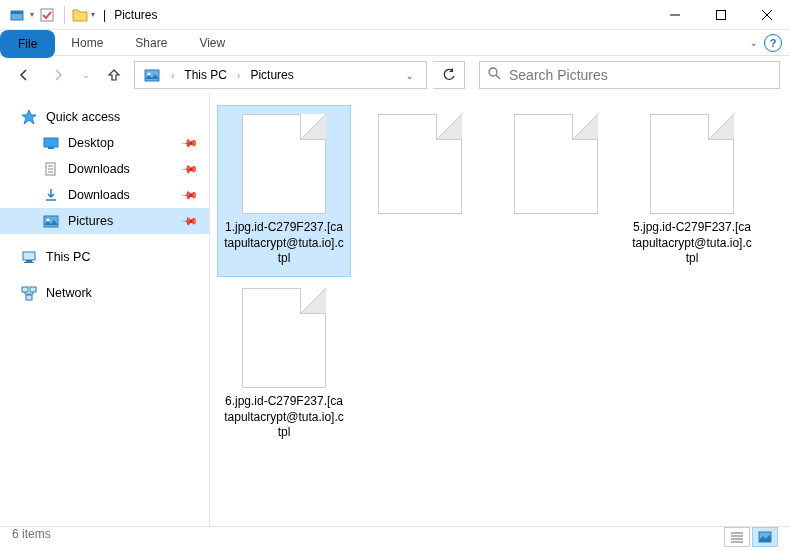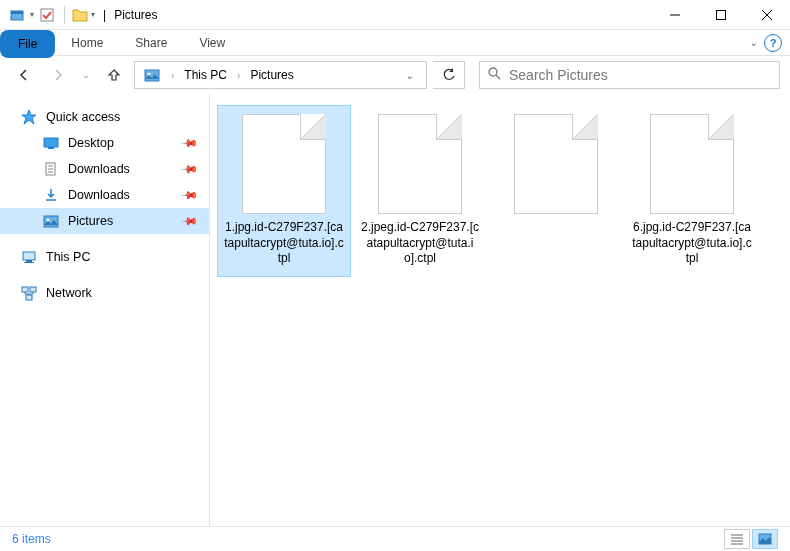--- a/index.html
+++ b/index.html
@@ -53,21 +53,21 @@
 .content { flex: 1; padding: 12px 8px; display: flex; flex-wrap: wrap; align-content: flex-start; gap: 4px; overflow-y: auto; }
 .file-item { width: 132px; height: 170px; display: flex; flex-direction: column; align-items: center; padding: 8px 4px; cursor: pointer; }
 .file-item.selected { background: #cce8ff; outline: 1px solid #99d1ff; }
 .file-thumb { width: 84px; height: 100px; position: relative; margin-bottom: 6px; }
 .file-page { position: absolute; inset: 0; background: #fff; border: 1px solid #ccc; }
 .file-fold { position: absolute; top: 0; right: 0; width: 26px; height: 26px; background: linear-gradient(135deg, #fff 0%, #fff 48%, #ccc 50%, #e8e8e8 52%, #e8e8e8 100%); border-left: 1px solid #ccc; border-bottom: 1px solid #ccc; }
 .file-page::before { content: ""; position: absolute; top: -1px; right: -1px; width: 26px; height: 26px; background: #fff; }
 .file-label { font-size: 12px; text-align: center; line-height: 1.3; color: #000; word-break: break-all; padding: 0 2px; }
 
 
-.statusbar { height: 25px; border-top: 1px solid #e5e5e5; display: flex; align-items: center; padding: 0 12px; font-size: 12px; color: #3b82f6; }
+.statusbar { height: 25px; border-top: 1px solid #e5e5e5; display: flex; padding: 0 12px; font-size: 12px; color: #737373; }
 .status-text { }
 .status-spacer { flex: 1; }
 .view-btns { display: flex; gap: 2px; }
 .view-btn { width: 26px; height: 20px; border: 1px solid #ccc; display: flex; align-items: center; justify-content: center; font-size: 9px; color: #666; }
 .view-btn.active { background: #cce8ff; border-color: #99d1ff; }
 
 
 .svg-icon { display: block; }
 </style>
 </head>
@@ -269,27 +269,33 @@
           <div class="file-page"></div>
           <div class="file-fold"></div>
         </div>
         <div class="file-label">1.jpg.id-C279F237.[catapultacrypt@tuta.io].ctpl</div>
       </div>
       <div class="file-item">
         <div class="file-thumb">
           <div class="file-page"></div>
           <div class="file-fold"></div>
         </div>
-        <div class="file-label">2.jpeg.id-C279F237.[catapultacrypt@tuta.io].ctpl</div>
       </div>
       <div class="file-item">
         <div class="file-thumb">
           <div class="file-page"></div>
           <div class="file-fold"></div>
         </div>
+      </div>
+      <div class="file-item">
+        <div class="file-thumb">
+          <div class="file-page"></div>
+          <div class="file-fold"></div>
+        </div>
+        <div class="file-label">5.jpg.id-C279F237.[catapultacrypt@tuta.io].ctpl</div>
       </div>
       <div class="file-item">
         <div class="file-thumb">
           <div class="file-page"></div>
           <div class="file-fold"></div>
         </div>
         <div class="file-label">6.jpg.id-C279F237.[catapultacrypt@tuta.io].ctpl</div>
       </div>
     </div>
 </div>

